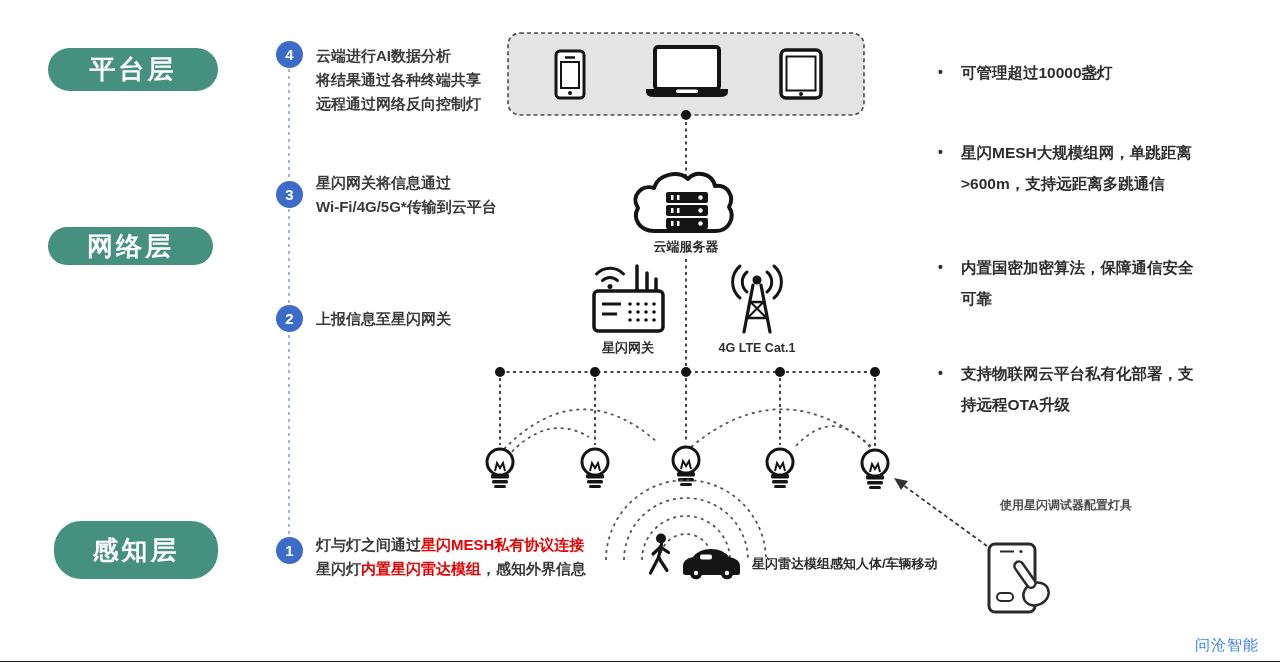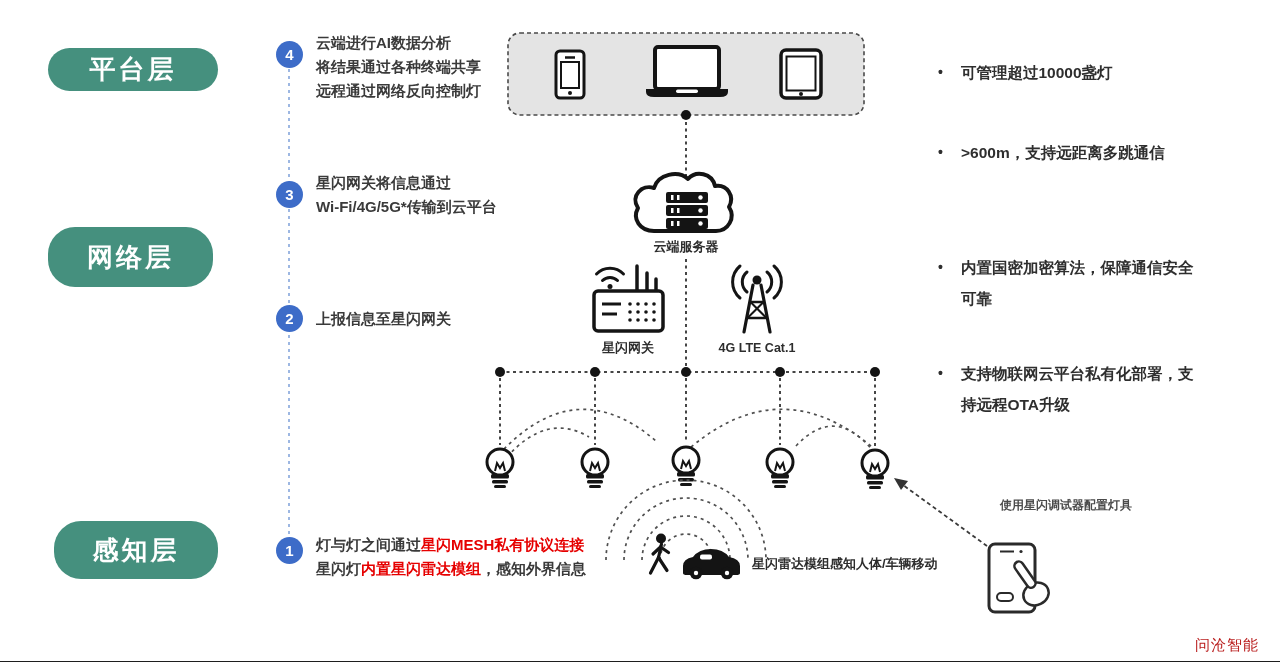--- a/index.html
+++ b/index.html
@@ -3,40 +3,40 @@
 <meta charset="utf-8">
 <style>
   html,body{margin:0;padding:0;}
   body{width:1280px;height:662px;background:#fff;font-family:"Liberation Sans","DejaVu Sans",sans-serif;overflow:hidden;}
   .stage{position:relative;width:1280px;height:662px;background:#fff;}
 
   
   .pill{position:absolute;background:var(--layer-pill,#45907e);color:#fff;border-radius:27px;
         display:flex;align-items:center;justify-content:center;font-size:26px;font-weight:bold;letter-spacing:3px;}
   .pill-platform{left:48px;top:48px;width:170px;height:43px;}
-  .pill-network{left:48px;top:227px;width:165px;height:60px;}
+  .pill-network{left:48px;top:227px;width:165px;height:38px;}
   .pill-perception{left:54px;top:521px;width:164px;height:58px;}
 
   
   .step-rail{position:absolute;left:288px;top:55px;width:2px;height:496px;
     background:repeating-linear-gradient(to bottom,var(--connector-blue,#9db7e2) 0 3px,transparent 3px 7px);}
   .badge{position:absolute;left:276px;width:27px;height:27px;border-radius:50%;
     background:var(--step-badge,#3d6cc8);color:#fff;display:flex;align-items:center;justify-content:center;
     font-size:15px;font-weight:bold;}
   .step-text{position:absolute;left:316px;font-size:15px;line-height:24px;color:#3a3a3a;font-weight:600;white-space:nowrap;}
   .red{color:var(--highlight-red,#e60000);}
 
   
   .feature{position:absolute;left:938px;display:flex;align-items:flex-start;color:#2e2e2e;
     font-size:15.5px;line-height:31px;font-weight:600;white-space:nowrap;}
   .feature .bullet{width:14px;margin-right:9px;font-size:14px;color:#2e2e2e;}
 
   .title{position:absolute;left:440px;top:624px;width:380px;text-align:center;
     font-size:17px;font-weight:600;color:#323232;letter-spacing:0.5px;}
-  .watermark{position:absolute;left:1195px;top:636px;font-size:15px;color:#b91c1c;letter-spacing:1px;}
+  .watermark{position:absolute;left:1195px;top:636px;font-size:15px;color:#3b82f6;letter-spacing:1px;}
   .bottom-edge{position:absolute;left:0;right:0;bottom:0;height:1px;background:#1e1e1e;}
 
   
   .diagram{position:absolute;left:440px;top:20px;}
   .dash{stroke:#454545;stroke-width:2;stroke-dasharray:3 3.5;fill:none;}
   .dash2{stroke:#4f4f4f;stroke-width:1.7;stroke-dasharray:3 4;fill:none;}
   .sig{fill:none;stroke:#141414;stroke-width:3;stroke-linecap:round;}
   .stick{fill:none;stroke:#141414;stroke-width:3.2;stroke-linecap:round;}
   .lbl{font-size:13px;font-weight:bold;fill:#2d2d2d;}
   .lbl-en{font-size:12.5px;}
@@ -50,21 +50,21 @@
   <div class="pill pill-platform">平台层</div>
   <div class="pill pill-network">网络层</div>
   <div class="pill pill-perception">感知层</div>
 
   <div class="step-rail"></div>
   <div class="badge" style="top:41px">4</div>
   <div class="badge" style="top:181px">3</div>
   <div class="badge" style="top:305px">2</div>
   <div class="badge" style="top:537px">1</div>
 
-  <div class="step-text" style="top:31px">
+  <div class="step-text" style="top:44px">
     <div>云端进行AI数据分析</div>
     <div>将结果通过各种终端共享</div>
     <div>远程通过网络反向控制灯</div>
   </div>
   <div class="step-text" style="top:171px">
     <div>星闪网关将信息通过</div>
     <div>Wi-Fi/4G/5G*传输到云平台</div>
   </div>
   <div class="step-text" style="top:307px">
     <div>上报信息至星闪网关</div>
@@ -234,20 +234,21 @@
 
   <div class="feature" style="top:57px">
     <span class="bullet">•</span>
     <div>
         <div>可管理超过10000盏灯</div>
       </div>
   </div>
   <div class="feature" style="top:137px">
     <span class="bullet">•</span>
     <div>
+      <div>星闪MESH大规模组网，单跳距离</div>
       <div>&gt;600m，支持远距离多跳通信</div>
     </div>
   </div>
   <div class="feature" style="top:252px">
     <span class="bullet">•</span>
     <div>
       <div>内置国密加密算法，保障通信安全</div>
       <div>可靠</div>
     </div>
   </div>

